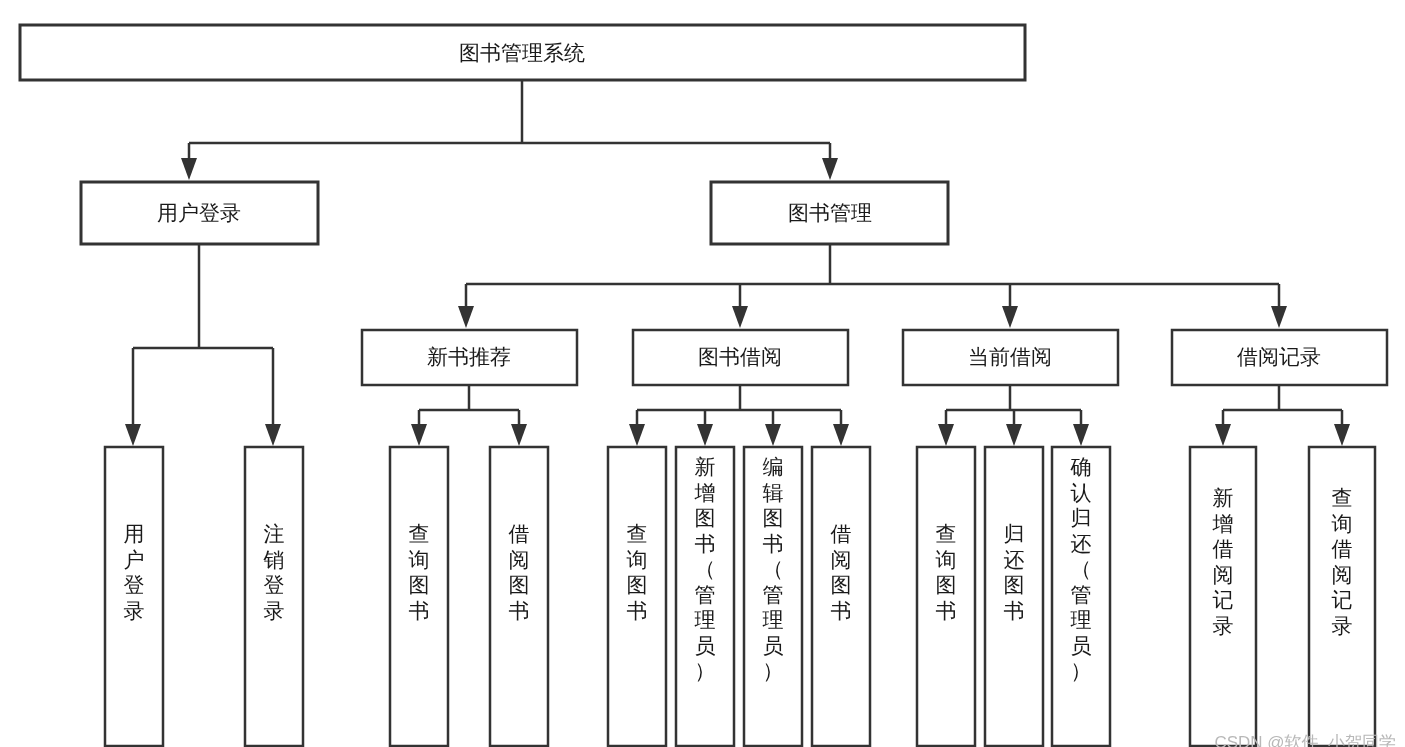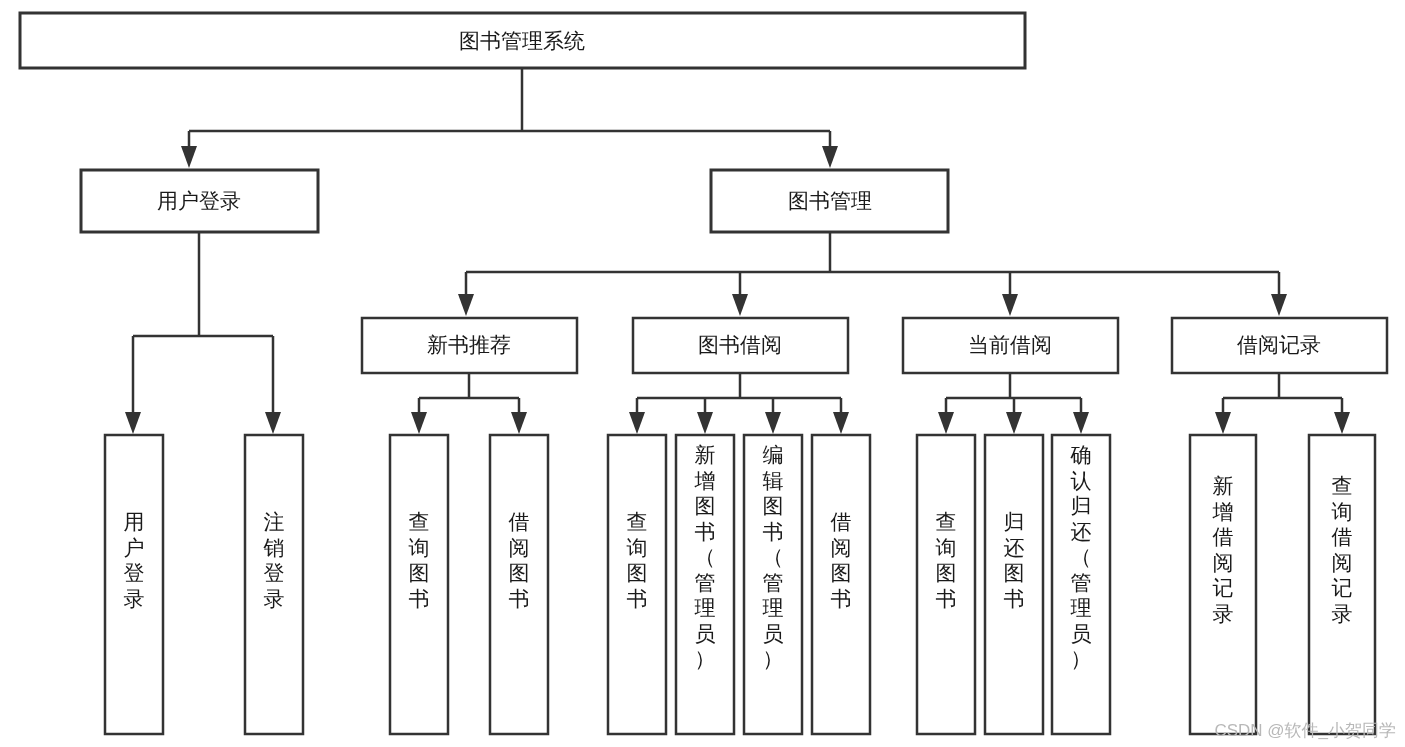--- a/index.html
+++ b/index.html
@@ -10,21 +10,21 @@
   body {
     width: 1405px;
     height: 747px;
     font-family: "Liberation Sans", sans-serif;
     overflow: hidden;
     position: relative;
   }
   #diagram-root {
     position: absolute;
     left: 0;
-    top: 0;
+    top: 12px;
     width: 1405px;
     height: 580px;
   }
   svg#flow {
     display: block;
     width: 1405px;
     height: 747px;
   }
   .node-rect {
     fill: #ffffff;

